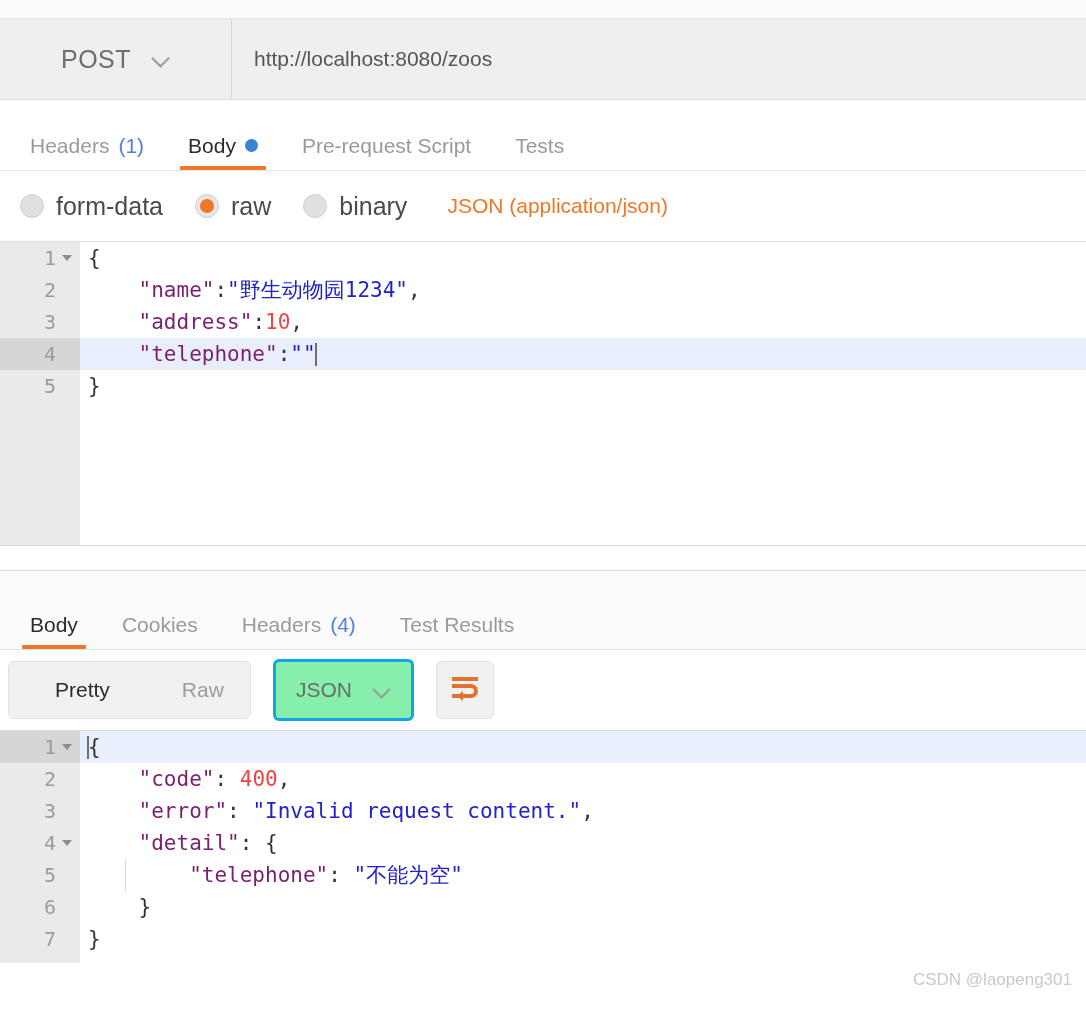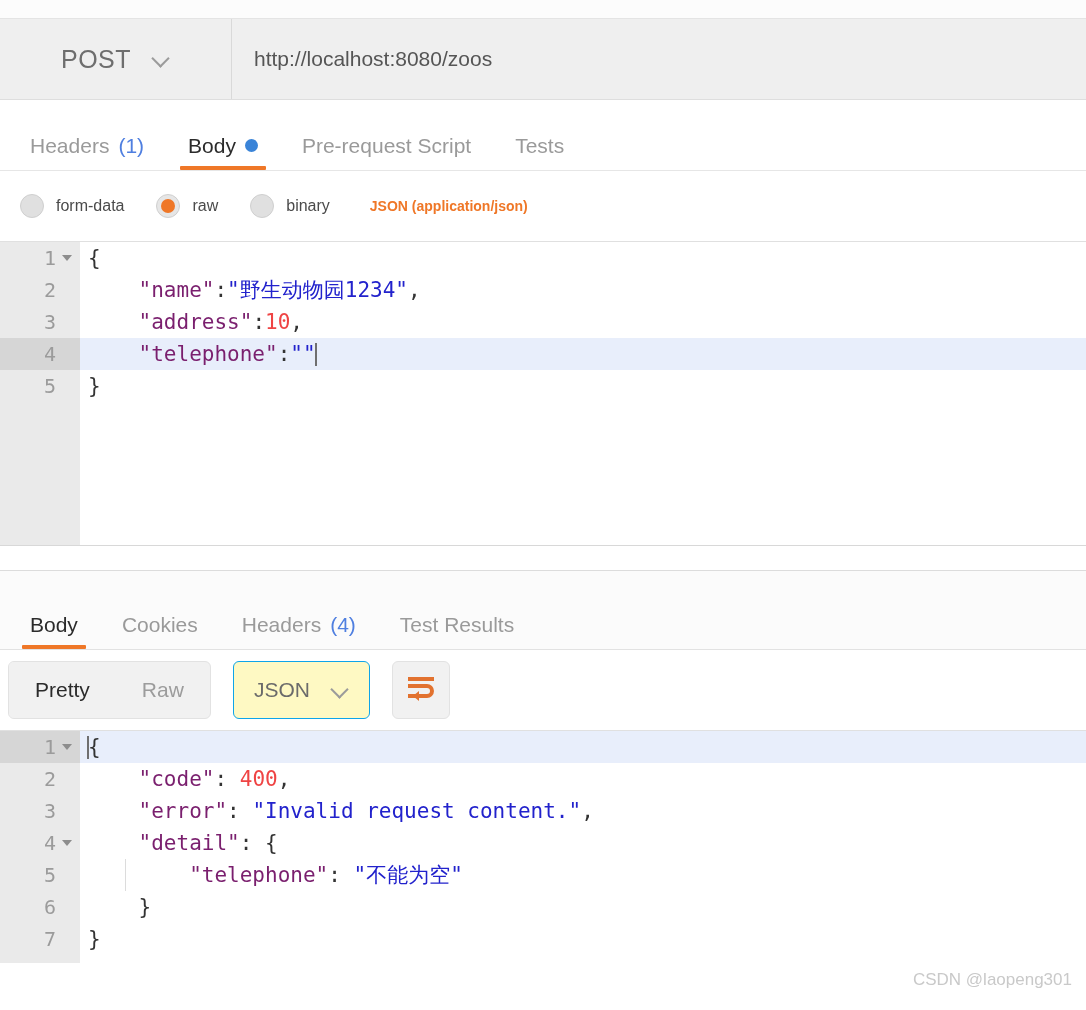--- a/index.html
+++ b/index.html
@@ -58,22 +58,22 @@
     padding-left:20px;gap:0;
   }
   .radio-item{display:flex;align-items:center;gap:12px;margin-right:32px;cursor:pointer;}
   .radio{
     width:24px;height:24px;border-radius:50%;
     background:#e0e0e0;border:1px solid #cfcfcf;box-sizing:border-box;
     display:flex;align-items:center;justify-content:center;flex:none;
   }
   .radio.on{background:#e6e6e6;}
   .radio.on:after{content:"";width:14px;height:14px;border-radius:50%;background:#ef7727;}
-  .radio-label{font-size:16px;color:#4a4a4a;}
-  .json-type{font-size:14px;color:#ef7727;margin-left:8px;cursor:pointer;font-weight:bold;}
+  .radio-label{font-size:25px;color:#4a4a4a;}
+  .json-type{font-size:21px;color:#ef7727;margin-left:8px;cursor:pointer;}
 
   
   .editor{
     position:relative;background:#ffffff;overflow:hidden;
     border-top:1px solid #e0e0e0;border-bottom:1px solid #d8d8d8;
     font-family:"DejaVu Sans Mono","Liberation Mono",monospace;
   }
   .editor .gutter{
     position:absolute;left:0;top:0;bottom:0;width:80px;background:#eaeaea;
   }
@@ -119,25 +119,25 @@
   
   .res-toolbar{
     height:80px;background:#ffffff;display:flex;align-items:center;
     padding-left:8px;gap:22px;
   }
   .seg{
     display:flex;background:#f1f1f1;border:1px solid #e2e2e2;border-radius:6px;
     overflow:hidden;height:56px;align-items:stretch;
   }
   .seg-btn{
-    display:flex;align-items:center;padding:0 26px;font-size:21px;color:#9c9c9c;cursor:pointer;
+    display:flex;align-items:center;padding:0 26px;font-size:21px;color:#9c9c9c;cursor:pointer;margin-left:20px;
   }
   .seg-btn.active{color:#2b2b2b;background:#f1f1f1;}
   .drop{
-    display:flex;align-items:center;gap:22px;background:#fef9c3;border:1px solid #0ea5e9;
+    display:flex;align-items:center;gap:22px;background:#86efac;border:3px solid #0ea5e9;
     border-radius:6px;height:56px;padding:0 20px;cursor:pointer;
   }
   .drop-label{font-size:21px;color:#6b6b6b;}
   .iconbtn{
     width:56px;height:56px;background:#f1f1f1;border:1px solid #e2e2e2;border-radius:6px;
     display:flex;align-items:center;justify-content:center;cursor:pointer;
   }
 
   
   .watermark{

